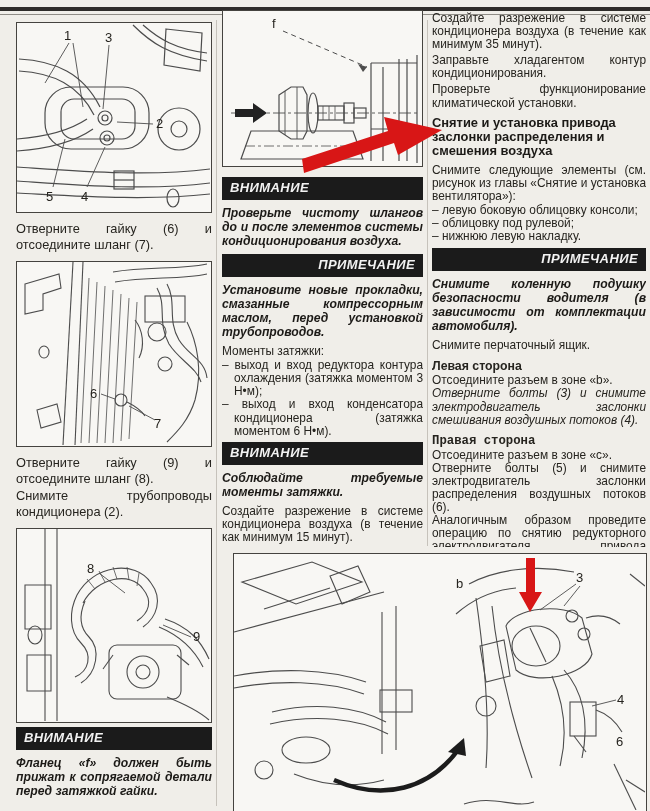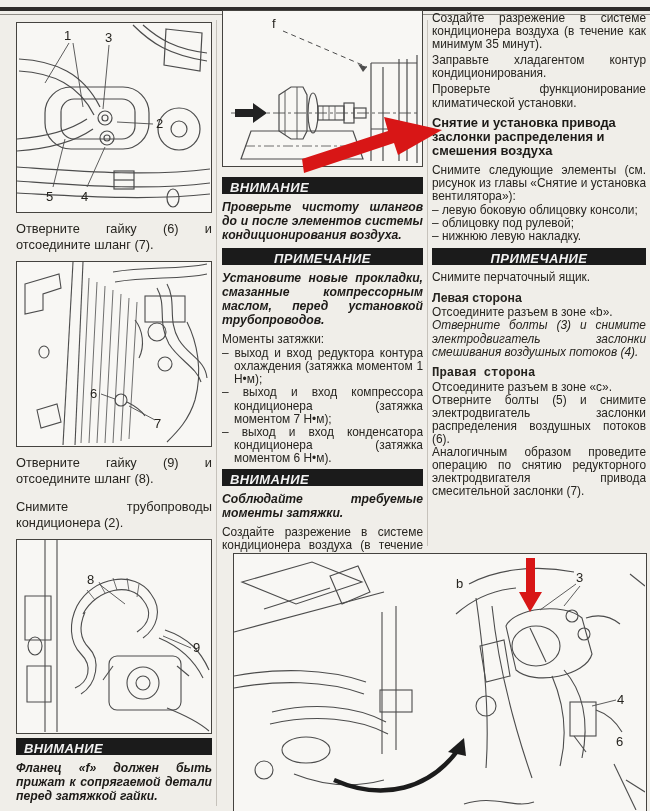--- a/index.html
+++ b/index.html
@@ -25,25 +25,25 @@
   }
   .figbox svg{display:block;}
   svg text{font:13px "Liberation Sans","DejaVu Sans",sans-serif;fill:#26241f;}
 
   .caption{font-size:12.8px;line-height:16px;text-align:justify;margin:8px 0;}
   .p{font-size:11.9px;line-height:13.1px;text-align:justify;margin:0 0 3px 0;}
   .col-mid .p{font-size:11.9px;line-height:13.2px;}
   .warn-text{font-size:12.2px;line-height:14px;font-weight:bold;font-style:italic;text-align:justify;color:#1c1a17;margin:0 0 6px 0;}
   .subhead{font-size:12.3px;font-weight:bold;margin:6px 0 1px 0;}
   .bar{
-    background:#1b1b1b;color:#f2f2f2;height:17px;line-height:21px;
+    background:#1b1b1b;color:#f2f2f2;height:23px;line-height:21px;
     font-size:13px;font-weight:bold;font-style:italic;
     padding:0 8px;margin:4px 0 6px 0;letter-spacing:.4px;
   }
-  .bar.right{text-align:center;}
+  .bar.right{text-align:right;}
   .dash-item{font-size:11.9px;line-height:13.1px;text-align:justify;padding-left:12px;text-indent:-12px;margin:0;}
   .center-heading{
     font-size:12.9px;line-height:14px;font-weight:bold;text-align:left;
     margin:6px 0 6px 0;color:#1c1a17;
   }
   .fig-bottom{
     position:absolute;left:233px;top:553px;width:414px;height:258px;
     background:#f8f7f4;border:1.2px solid #45433f;border-bottom:none;box-sizing:border-box;
   }
   .red-arrow-main{position:absolute;left:302px;top:103px;z-index:6;}
@@ -130,21 +130,21 @@
           <path d="M20,148 L40,142 L44,160 L24,166 Z"></path>
           <g stroke-width="0.9">
             <path d="M84,132 L98,137"></path>
             <path d="M138,158 L112,144"></path>
           </g>
         </g>
         <text x="73" y="136">6</text>
         <text x="137" y="166">7</text>
       </svg>
     </div>
-    <p class="caption" style="margin-bottom:12px;">Отверните гайку (9) и отсоедините шланг (8).</p>
+    <p class="caption" style="margin-bottom:1px;">Отверните гайку (9) и отсоедините шланг (8).</p>
     <p class="caption" style="margin-top:0;">Снимите трубопроводы кондиционера (2).</p>
 
     <div class="figbox" style="height:195px;">
       <svg width="193" height="192" viewBox="0 0 193 192">
         <g stroke="#4c4c4c" fill="none" stroke-width="1.1">
           <path d="M28,0 V192"></path>
             <path d="M40,0 V192"></path>
           <path d="M8,56 h26 v44 h-26 Z"></path>
             <path d="M10,126 h24 v36 h-24 Z"></path>
           <ellipse cx="18" cy="106" rx="7" ry="9"></ellipse>
@@ -215,22 +215,21 @@
       </svg>
     </div>
 
     <div class="bar"><span>ВНИМАНИЕ</span></div>
     <p class="warn-text">Проверьте чистоту шлангов до и после элементов системы кондиционирования воздуха.</p>
 
     <div class="bar right"><span>ПРИМЕЧАНИЕ</span></div>
     <p class="warn-text">Установите новые прокладки, смазанные компрессорным маслом, перед установкой трубопроводов.</p>
 
     <p class="p" style="margin-bottom:1px;">Моменты затяжки:</p>
-    <p class="dash-item">–  выход и вход редуктора контура охлаждения (затяжка моментом 1 Н•м);</p>
-    <p class="dash-item">–  выход и вход компрессора кондиционера (затяжка моментом 7 Н•м);</p>
+    <p class="dash-item">–  выход и вход редуктора контура охлаждения (затяжка моментом 3 Н•м);</p>
     <p class="dash-item" style="margin-bottom:2px;">–  выход и вход конденсатора кондиционера (затяжка моментом 6 Н•м).</p>
 
     <div class="bar"><span>ВНИМАНИЕ</span></div>
     <p class="warn-text">Соблюдайте требуемые моменты затяжки.</p>
 
     <p class="p">Создайте разрежение в системе кондиционера воздуха (в течение как минимум 15 минут).</p>
 
   </div>
 
   <div class="col col-right">
@@ -239,20 +238,21 @@
     <p class="p" style="margin-bottom:6px;">Проверьте функционирование климатической установки.</p>
 
     <div class="center-heading">Снятие и установка привода заслонки распределения и смешения воздуха</div>
 
     <p class="p" style="margin-bottom:1px;">Снимите следующие элементы (см. рисунок из главы «Снятие и установка вентилятора»):</p>
     <p class="dash-item">–  левую боковую облицовку консоли;</p>
     <p class="dash-item">–  облицовку под рулевой;</p>
     <p class="dash-item" style="margin-bottom:5px;">–  нижнюю левую накладку.</p>
 
     <div class="bar right"><span>ПРИМЕЧАНИЕ</span></div>
+    <p class="warn-text">Снимите коленную подушку безопасности водителя (в зависимости от комплектации автомобиля).</p>
 
     <p class="p" style="margin-bottom:7px;">Снимите перчаточный ящик.</p>
 
     <div class="subhead" style="margin-top:0;">Левая сторона</div>
     <p class="p" style="margin-bottom:0;">Отсоедините разъем в зоне «b».</p>
     <p class="p" style="margin-bottom:7px;font-style:italic;">Отверните болты (3) и снимите электродвигатель заслонки смешивания воздушных потоков (4).</p>
 
     <div class="subhead" style="margin-top:0;font-family:Liberation Mono, monospace;">Правая сторона</div>
     <p class="p" style="margin-bottom:0;">Отсоедините разъем в зоне «c».</p>
     <p class="p" style="margin-bottom:0;">Отверните болты (5) и снимите электродвигатель заслонки распределения воздушных потоков (6).</p>

